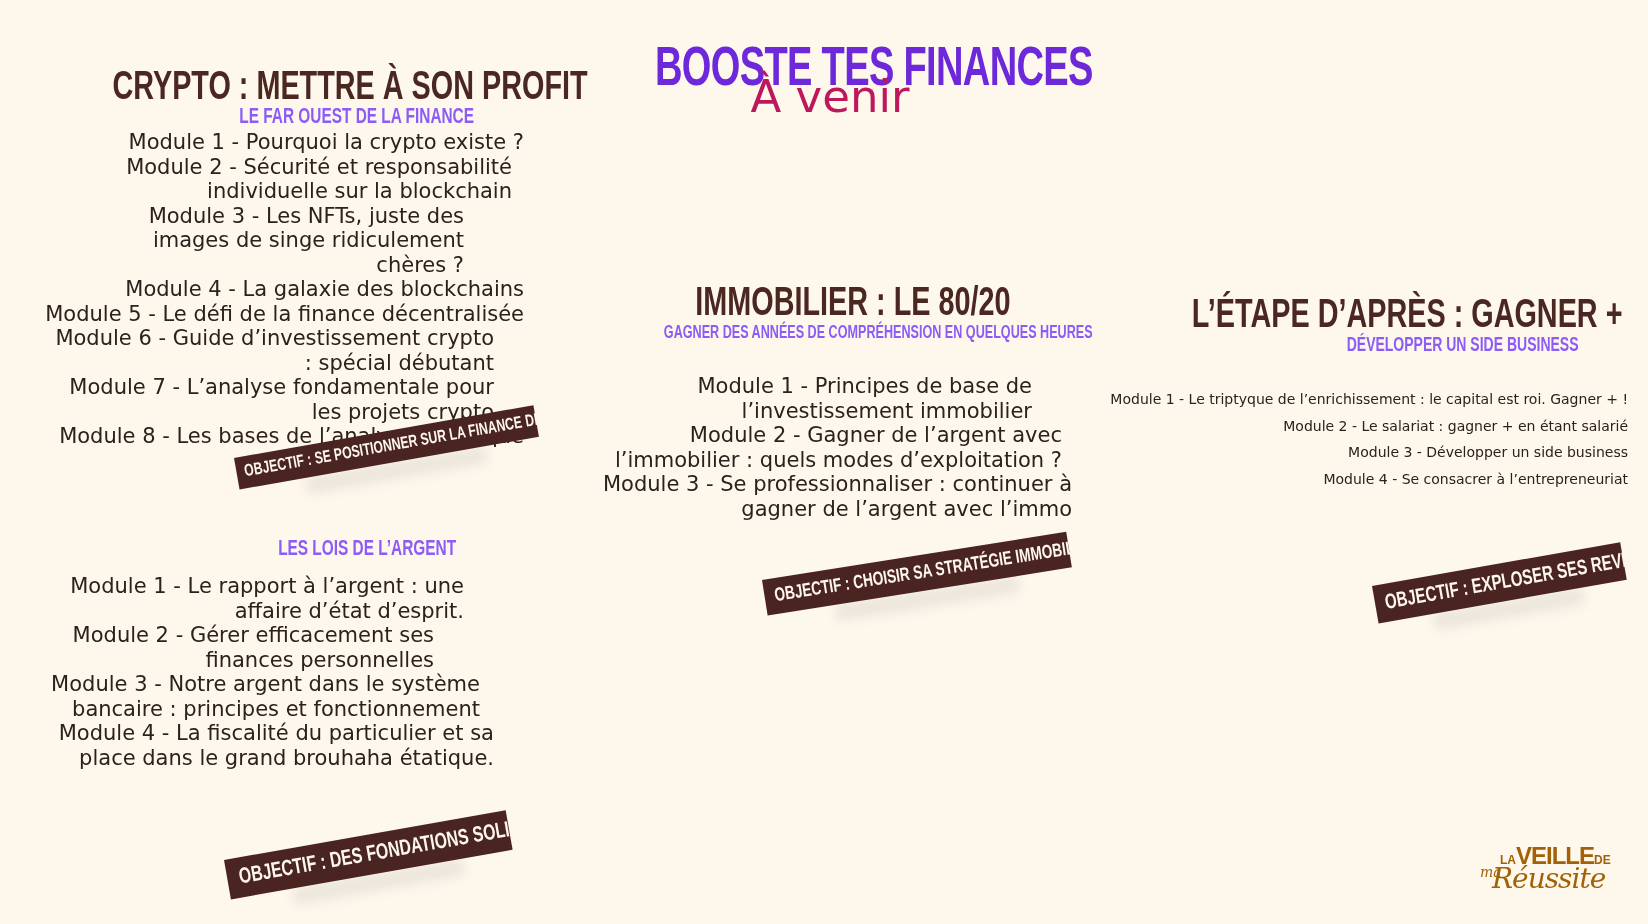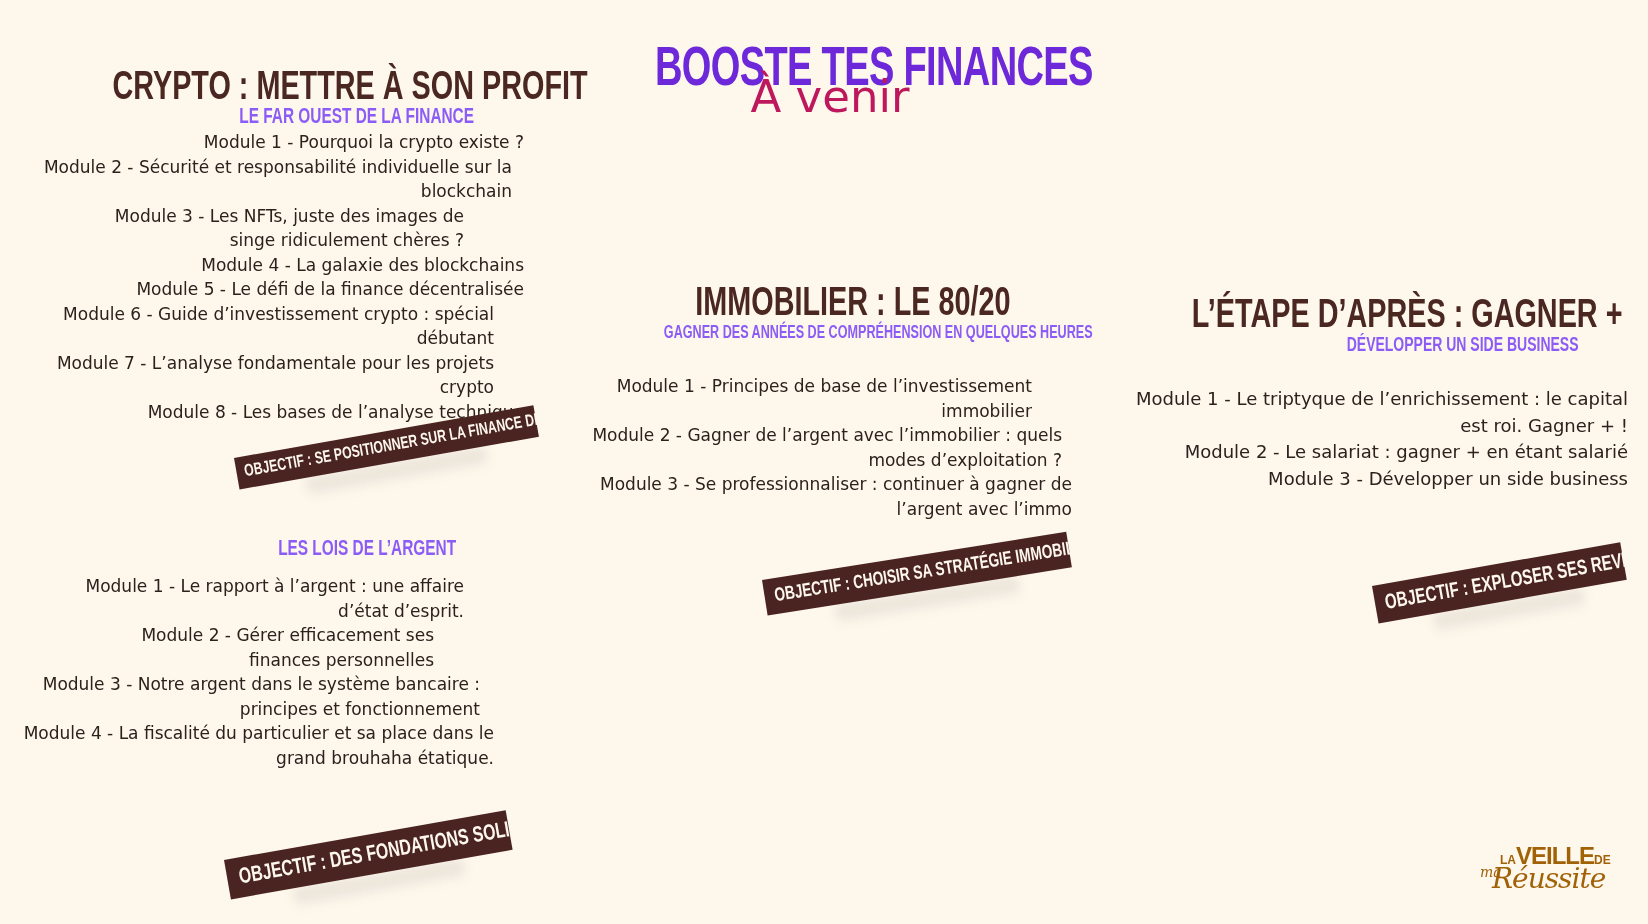--- a/index.html
+++ b/index.html
@@ -21,21 +21,21 @@
   #avenir {
     position:absolute; left:700px; top:72px; width:260px; text-align:center;
     color:#be185d; font-size:45px; line-height:50px;
     font-family:"DejaVu Sans", sans-serif;
   }
   .section { position:absolute; text-align:right; }
   .sec-title { color:#4A2720; font-size:40px; line-height:42px; white-space:nowrap; }
   .sec-title span { transform:scaleX(0.72); }
   .sec-sub { color:#8b5cf6; font-size:22px; line-height:24px; white-space:nowrap; margin-top:-2px; }
   .sec-sub span { transform:scaleX(0.7); }
-  .modules { list-style:none; margin:0; padding:0; font-size:17px; line-height:24.5px; color:#2B211D; }
+  .modules { list-style:none; margin:0; padding:0; font-size:21px; line-height:24.5px; color:#2B211D; }
   .modules li { margin:0; }
   .banner-wrap { position:absolute; }
   .banner {
     background:#4A2420; color:#FEF7EC; white-space:nowrap;
     font-family:"Liberation Sans", sans-serif; font-weight:bold;
     padding:6px 12px; position:relative; display:inline-block;
   }
   .banner .txt { display:inline-block; transform:scaleX(0.72); transform-origin:left center; }
   .banner::after {
     content:""; position:absolute; left:22%; right:18%; bottom:-22px; height:20px;
@@ -104,24 +104,25 @@
 </div>
 <div class="banner-wrap" style="left:762px; top:580px; transform:rotate(-9deg); transform-origin:left top;">
   <div class="banner" style="font-size:19px; width:288px; height:24px; padding:6px 10px;">
     <span class="txt">OBJECTIF : CHOISIR SA STRATÉGIE IMMOBILIÈRE</span>
   </div>
 </div>
 
 <div class="section" style="left:1108px; top:292px; width:520px;">
   <div class="sec-title"><span class="condensed">L’ÉTAPE D’APRÈS : GAGNER +</span></div>
   <div class="sec-sub" style="font-size:20px;"><span class="condensed">DÉVELOPPER UN SIDE BUSINESS</span></div>
-  <ul class="modules" style="margin-top:30px; font-size:18px; line-height:26.5px;">
+  <ul class="modules" style="margin-top:30px; font-size:14px; line-height:26.5px;">
     <li>Module 1 - Le triptyque de l’enrichissement : le capital est roi. Gagner + !</li>
     <li>Module 2 - Le salariat : gagner + en étant salarié</li>
     <li>Module 3 - Développer un side business</li>
+    <li>Module 4 - Se consacrer à l’entrepreneuriat</li>
   </ul>
 </div>
 <div class="banner-wrap" style="left:1372px; top:586px; transform:rotate(-10deg); transform-origin:left top;">
   <div class="banner" style="font-size:21px; width:232px; height:26px; padding:6px 10px;">
     <span class="txt">OBJECTIF : EXPLOSER SES REVENUS</span>
   </div>
 </div>
 
 <div id="logo">
   <div class="l1">

